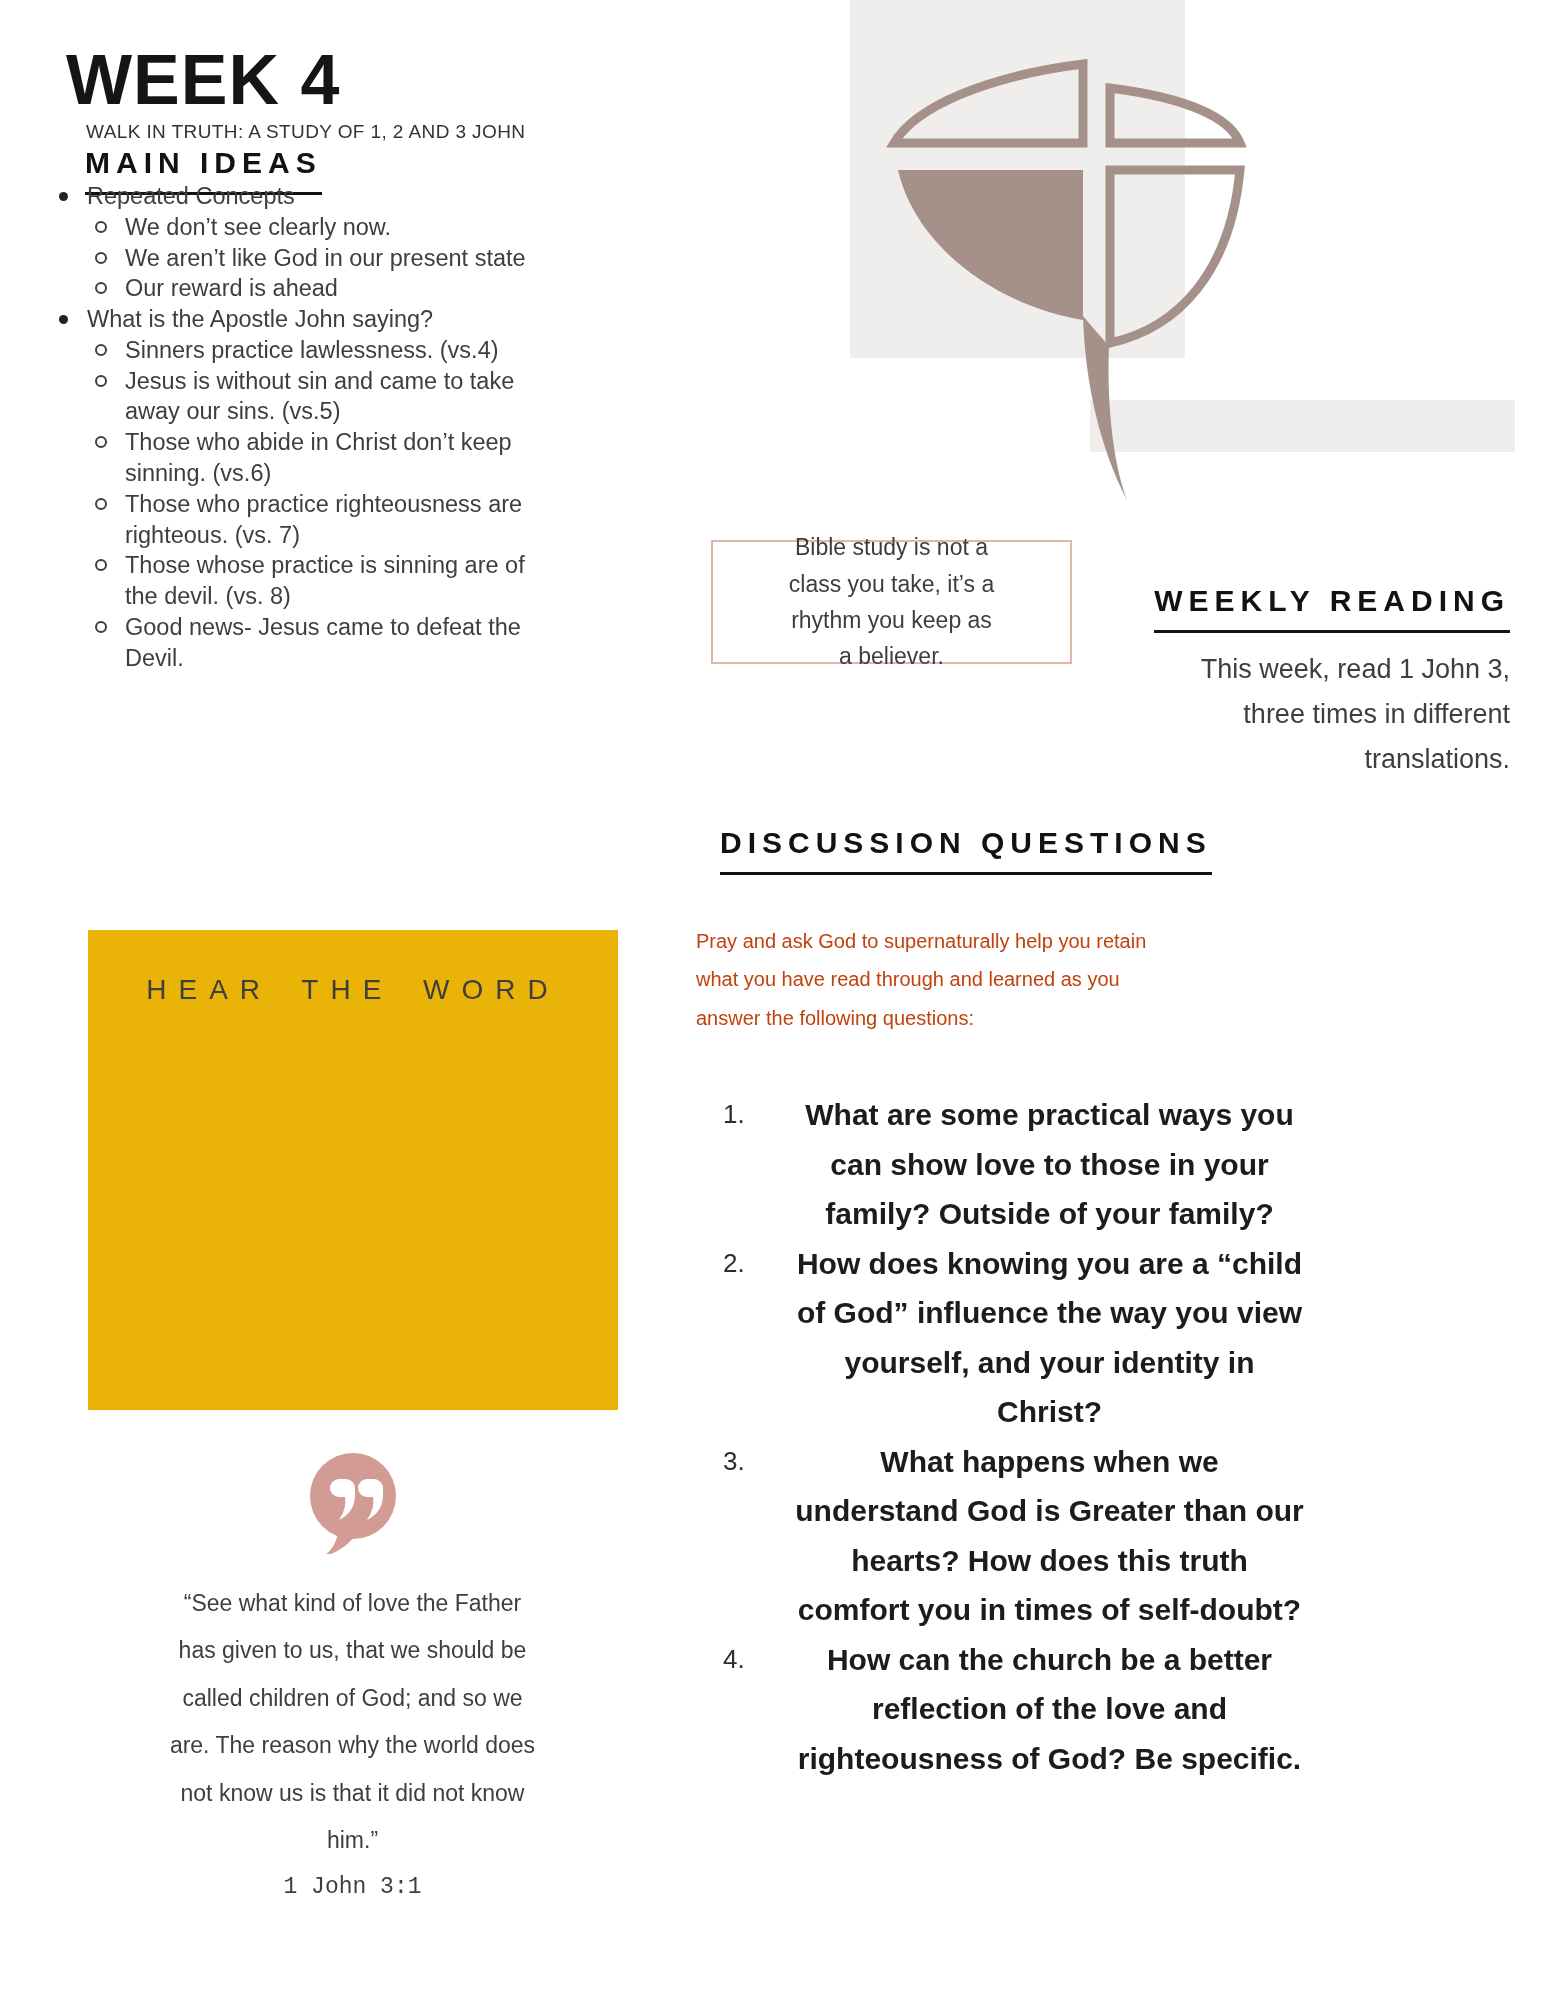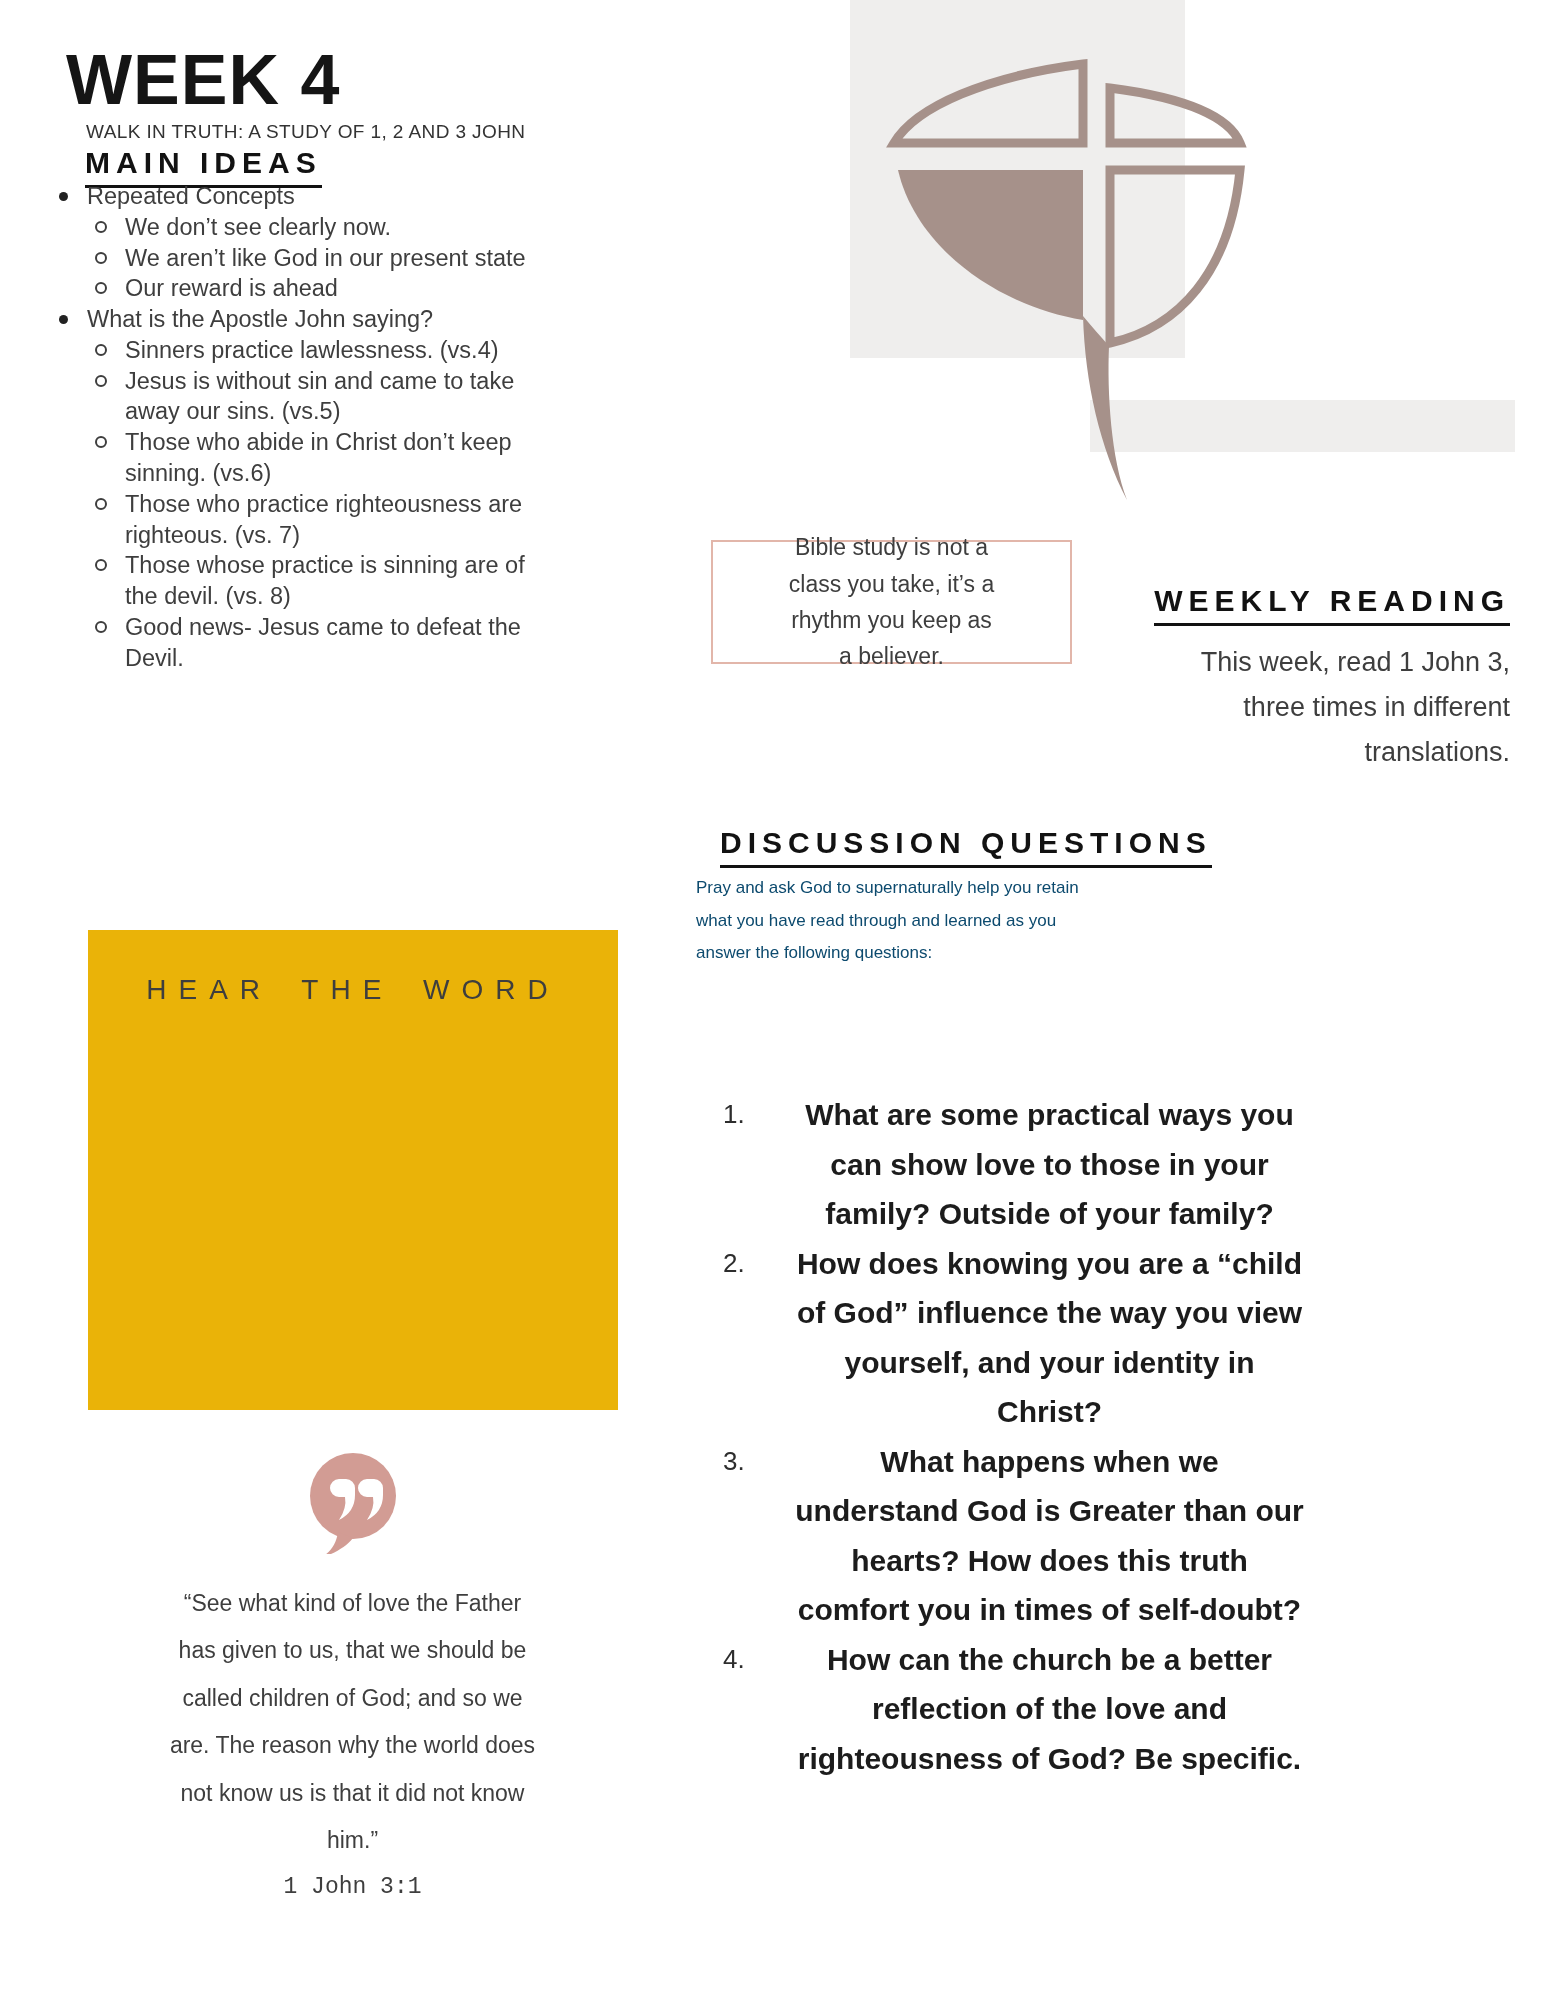--- a/index.html
+++ b/index.html
@@ -13,21 +13,21 @@
   
   .gray-block{left:850px;top:0;width:335px;height:358px;background:#efeeed;}
   .gray-strip{left:1090px;top:400px;width:425px;height:52px;background:#efeeed;}
   .logo-wrap{left:868px;top:48px;width:380px;height:465px;}
 
   
   .title{left:66px;top:42px;font-size:70px;line-height:1.1;font-weight:800;color:#151515;letter-spacing:1px;}
   .subtitle{left:86px;top:121px;font-size:19px;color:#333;letter-spacing:0.4px;}
   .h-underline{
     display:inline-block;font-weight:700;color:#121212;
-    border-bottom:3px solid #121212;padding-bottom:5px;
+    border-bottom:3px solid #121212;padding-bottom:12px;
   }
   .main-ideas-h{left:85px;top:146px;font-size:30px;letter-spacing:6px;}
 
   
   .main-ideas{left:47px;top:181px;width:525px;font-size:23.5px;line-height:1.31;}
   ul.l1{list-style:none;margin:0;padding:0;}
   li.l1{position:relative;padding-left:40px;}
   li.l1 > .li-text{white-space:pre-line;}
   li.l1::before{content:"";position:absolute;left:12px;top:11px;width:9px;height:9px;border-radius:50%;background:#222;}
   ul.l2{list-style:none;margin:0;padding:0;}
@@ -41,21 +41,21 @@
     font-size:23px;line-height:1.58;color:#3e3e3e;padding:0 20px;box-sizing:border-box;
   }
 
   
   .weekly{left:1078px;top:536px;width:432px;text-align:right;margin-top:48px;}
   .weekly-h{font-size:30px;letter-spacing:6px;}
   .weekly-body{margin-top:14px;font-size:27px;line-height:1.67;color:#3e3e3e;}
 
   
   .disc-h{left:720px;top:826px;font-size:30px;letter-spacing:6px;}
-  .disc-intro{left:696px;top:872px;width:600px;font-size:17px;line-height:1.92;color:#0c4a6e;}
+  .disc-intro{left:696px;top:922px;width:600px;font-size:20px;line-height:1.92;color:#c2410c;}
   .questions{left:723px;top:1090px;width:622px;}
   .questions ol{list-style:none;counter-reset:q;margin:0;padding:0;text-align:center;}
   .questions li{
     counter-increment:q;position:relative;padding-left:31px;
     font-size:30px;font-weight:700;line-height:1.65;color:#1c1c1c;white-space:pre-line;
   }
   .questions li::before{
     content:counter(q) ".";position:absolute;left:0;top:0;
     font-weight:400;font-size:26px;line-height:1.9;color:#2d2d2d;
   }

